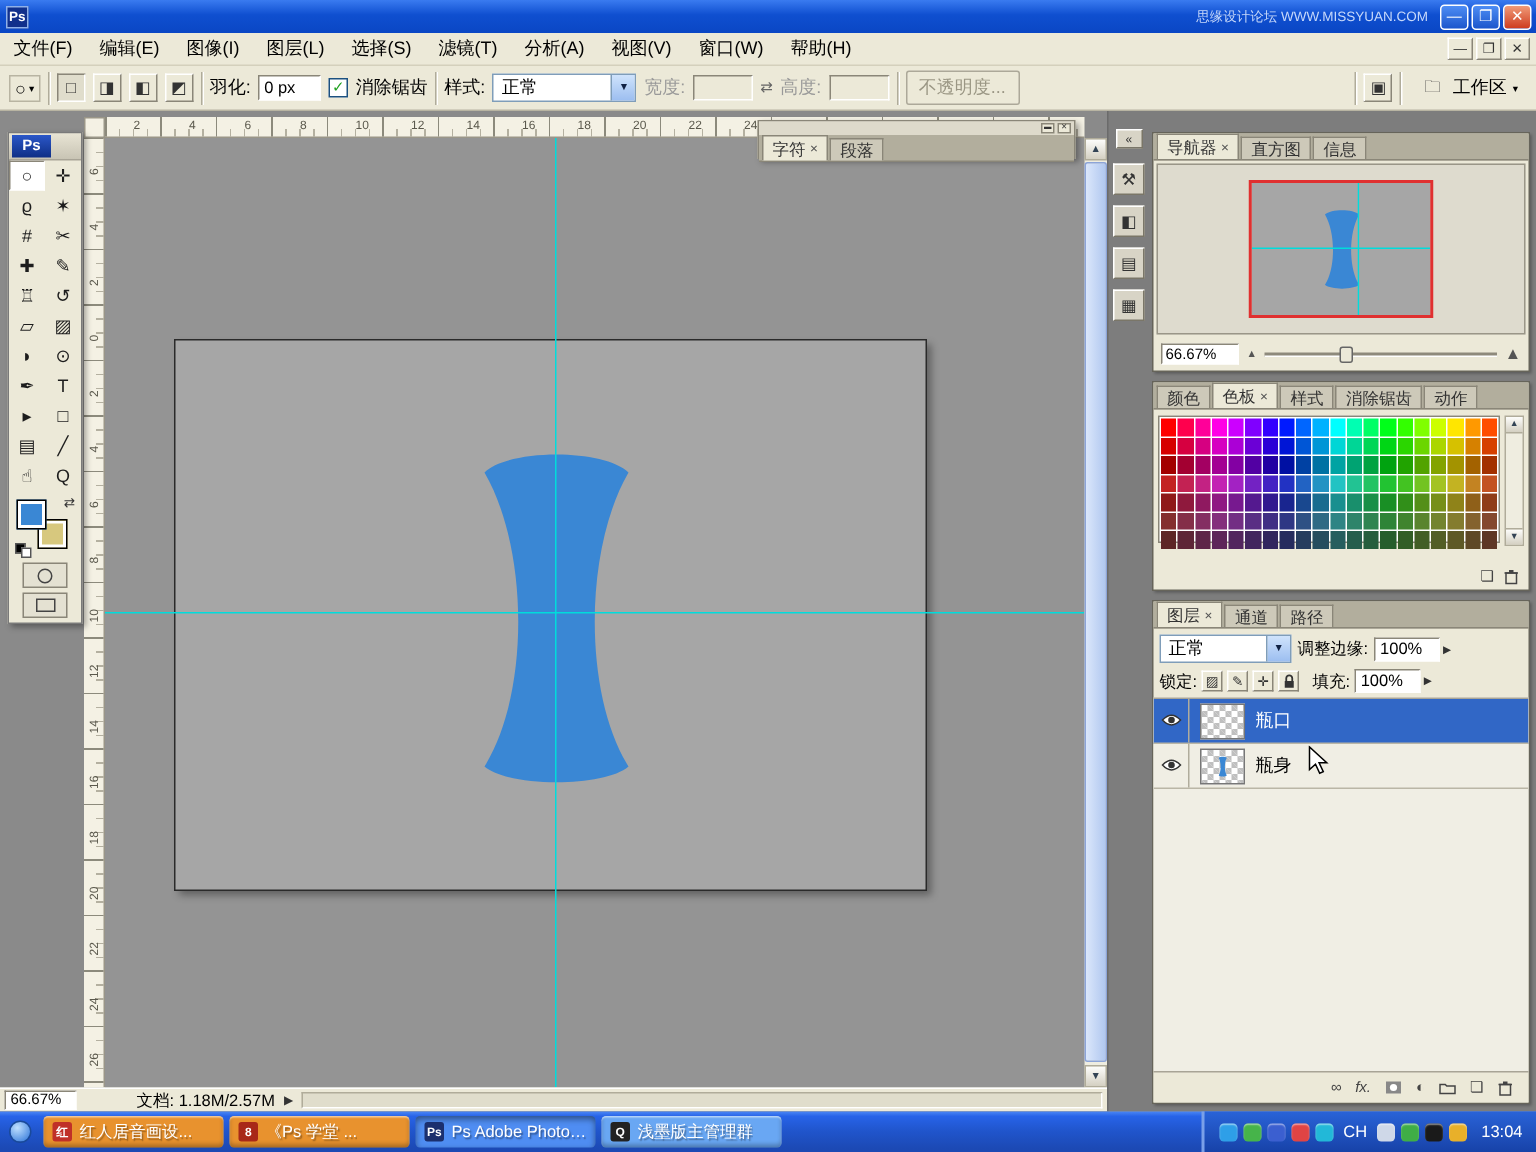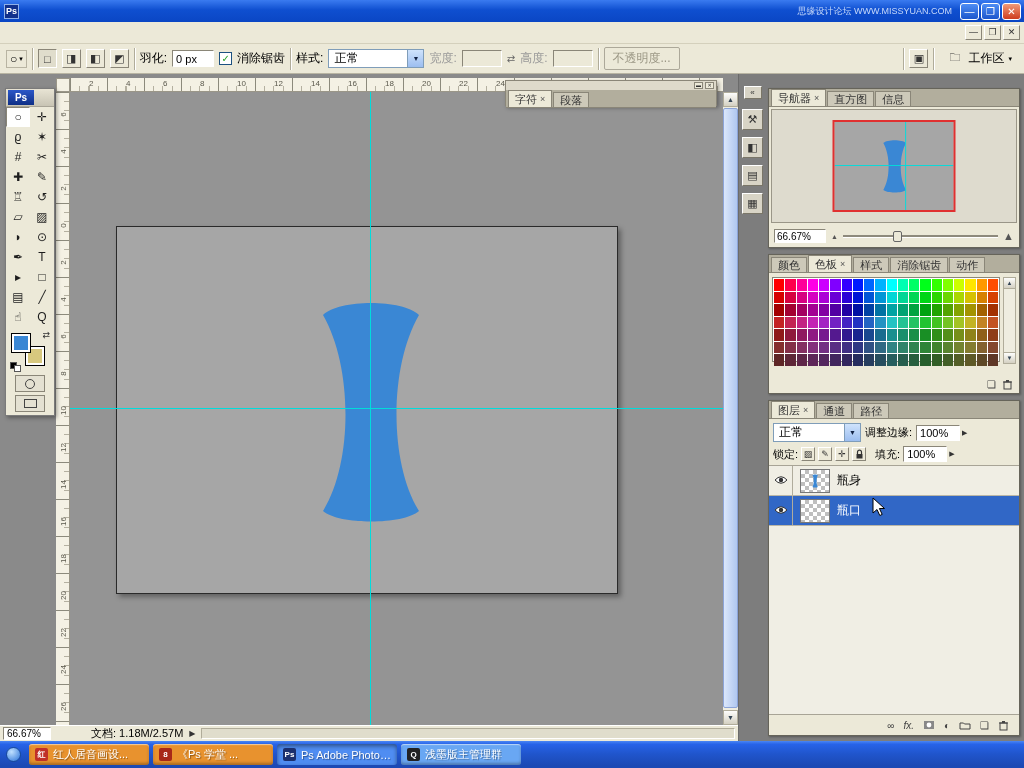--- a/index.html
+++ b/index.html
@@ -222,20 +222,32 @@
     <div class="title-icon">Ps</div>
     <div class="title-right">
       <span class="watermark">思缘设计论坛 WWW.MISSYUAN.COM</span>
       <span class="tbtn">—</span>
       <span class="tbtn">❐</span>
       <span class="tbtn close">✕</span>
     </div>
   </div>
 
   <div class="menubar">
+    <div id="menu-items" style="display:flex">
+        <span class="menu-item">文件(F)</span>
+        <span class="menu-item">编辑(E)</span>
+        <span class="menu-item">图像(I)</span>
+        <span class="menu-item">图层(L)</span>
+        <span class="menu-item">选择(S)</span>
+        <span class="menu-item">滤镜(T)</span>
+        <span class="menu-item">分析(A)</span>
+        <span class="menu-item">视图(V)</span>
+        <span class="menu-item">窗口(W)</span>
+        <span class="menu-item">帮助(H)</span>
+      </div>
     <div class="menu-right">
       <span class="mbtn">—</span>
       <span class="mbtn">❐</span>
       <span class="mbtn">✕</span>
     </div>
   </div>
 
   <div class="optionsbar">
     <div class="tool-preset">
       <span>○</span>
@@ -676,41 +688,41 @@
                 <rect x="1.5" y="5" width="6" height="4.5" fill="#333"></rect>
               </svg>
             </span>
           <span class="lbl-11" style="margin-left:6px">填充:</span>
           <span class="spin">
             <span class="val">100%</span>
             <span class="sa">▶</span>
           </span>
         </div>
         <div class="lp-list" id="layer-list">
+            <div class="lrow sel">
+              <span class="eyebox">
+                <span><svg width="14" height="10" viewBox="0 0 14 10">
+                    <path d="M1 5 Q7 -1.5 13 5 Q7 11.5 1 5 Z" fill="#fff" stroke="#333"></path>
+                    <circle cx="7" cy="5" r="2.2" fill="#333"></circle>
+                  </svg></span>
+              </span>
+              <span class="lthumb checker"></span>
+              <span class="lname">瓶口</span>
+            </div>
             <div class="lrow">
               <span class="eyebox">
                 <span><svg width="14" height="10" viewBox="0 0 14 10">
                     <path d="M1 5 Q7 -1.5 13 5 Q7 11.5 1 5 Z" fill="#fff" stroke="#333"></path>
                     <circle cx="7" cy="5" r="2.2" fill="#333"></circle>
                   </svg></span>
               </span>
               <span class="lthumb checker"><svg width="28" height="22" viewBox="0 0 502 368" preserveAspectRatio="none">
                   <path class="shape-path" d="M206,88 C222,72 286,72 302,88 C272,140 272,236 302,284 C286,298 222,298 206,284 C236,236 236,140 206,88 Z" fill="#3a87d4"></path>
                 </svg></span>
               <span class="lname">瓶身</span>
-            </div>
-            <div class="lrow sel">
-              <span class="eyebox">
-                <span><svg width="14" height="10" viewBox="0 0 14 10">
-                    <path d="M1 5 Q7 -1.5 13 5 Q7 11.5 1 5 Z" fill="#fff" stroke="#333"></path>
-                    <circle cx="7" cy="5" r="2.2" fill="#333"></circle>
-                  </svg></span>
-              </span>
-              <span class="lthumb checker"></span>
-              <span class="lname">瓶口</span>
             </div>
           </div>
         <div class="lp-bottom">
           <span class="lp-ic">∞</span>
           <span class="lp-ic" style="font-style:italic">fx.</span>
           <span class="lp-ic">
               <svg width="12" height="10" viewBox="0 0 12 10">
                 <rect x="1" y="1" width="10" height="8" fill="#888"></rect>
                 <circle cx="6" cy="5" r="2.4" fill="#fff"></circle>
               </svg>
@@ -752,15 +764,32 @@
         </div>
         <div class="task active" style="background: rgb(79, 141, 242);">
           <span class="task-icon" style="background: rgb(27, 47, 110);">Ps</span>
           <span class="task-label">Ps Adobe Photos...</span>
         </div>
         <div class="task" style="background: rgb(105, 167, 243);">
           <span class="task-icon" style="background: rgb(34, 34, 34);">Q</span>
           <span class="task-label">浅墨版主管理群</span>
         </div>
       </div>
+    <div class="tray">
+      <span id="tray-icons" style="display:flex;gap:4px">
+          <span class="tray-dot" style="background: rgb(46, 159, 232);"></span>
+          <span class="tray-dot" style="background: rgb(70, 180, 74);"></span>
+          <span class="tray-dot" style="background: rgb(59, 95, 208);"></span>
+          <span class="tray-dot" style="background: rgb(224, 68, 68);"></span>
+          <span class="tray-dot" style="background: rgb(34, 184, 216);"></span>
+        </span>
+      <span class="tray-lang">CH</span>
+      <span id="tray-icons2" style="display:flex;gap:4px">
+          <span class="tray-dot" style="background: rgb(207, 216, 232);"></span>
+          <span class="tray-dot" style="background: rgb(63, 174, 70);"></span>
+          <span class="tray-dot" style="background: rgb(26, 26, 26);"></span>
+          <span class="tray-dot" style="background: rgb(232, 176, 42);"></span>
+        </span>
+      <span class="clock">13:04</span>
+    </div>
   </div>
 
 </div>
 
 </body></html>

